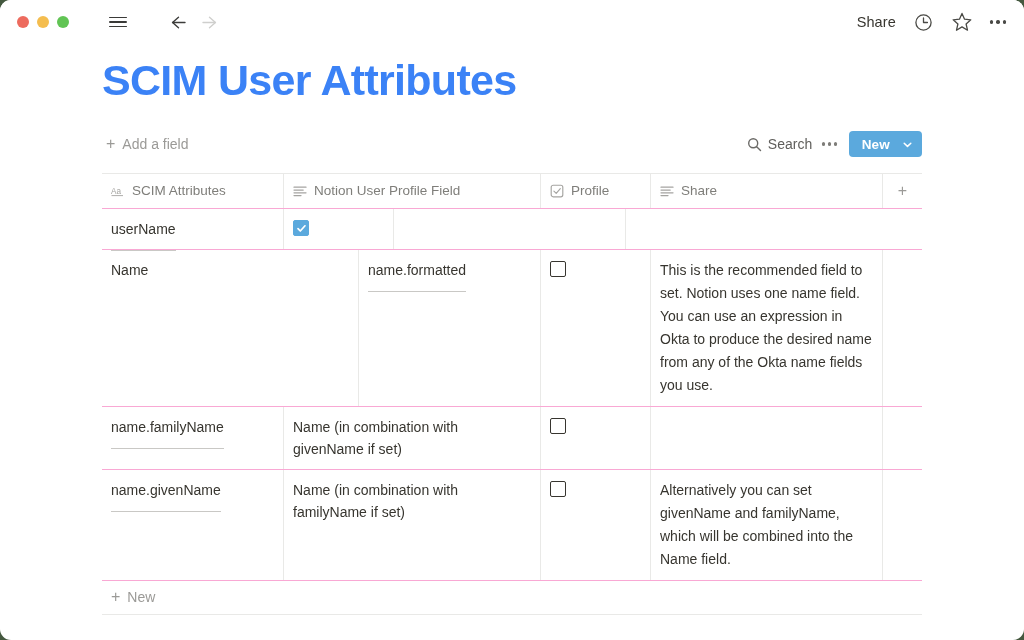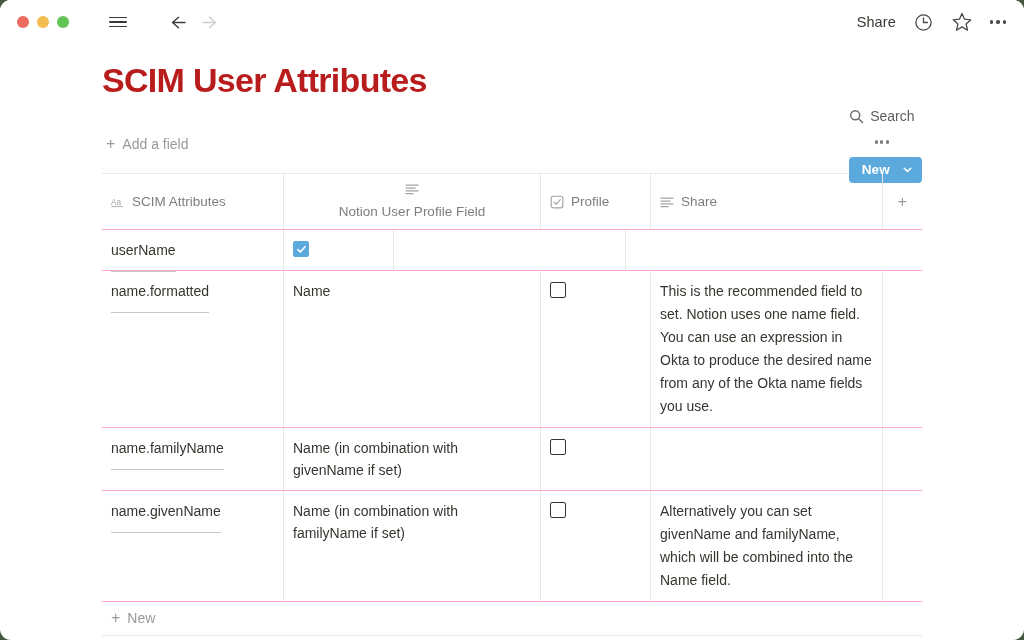--- a/index.html
+++ b/index.html
@@ -102,23 +102,23 @@
     display: block;
   }
 
   
   .page {
     padding: 0 0 0 0;
   }
 
   .page-title {
     margin: 12px 0 0 102px;
-    font-size: 34px;
+    font-size: 43px;
     font-weight: bold;
-    color: #b91c1c;
+    color: #3b82f6;
     letter-spacing: -0.7px;
     line-height: 48px;
   }
 
   
   .view-toolbar {
     margin: 24px 102px 0 102px;
     height: 32px;
     display: flex;
     align-items: center;
@@ -138,22 +138,20 @@
     font-size: 16px;
     line-height: 1;
     color: #9b9a97;
     font-weight: 400;
   }
 
   .toolbar-right {
     margin-left: auto;
     display: flex;
     align-items: center;
-    gap: 7px;
-    flex-direction: column;
   }
   .search-btn {
     display: flex;
     align-items: center;
     gap: 6px;
     font-size: 14px;
     color: #5f5e5b;
     cursor: pointer;
     padding: 3px 5px;
     border-radius: 4px;
@@ -213,21 +211,21 @@
   }
 
   .tcell {
     border-right: 1px solid #e9e9e7;
     padding: 9px 9px 9px 9px;
     font-size: 14px;
     color: #37352f;
     line-height: 22px;
   }
   .tcell.c1 { width: 182px; padding-left: 9px; }
-  .tcell.c2 { width: 257px; flex-direction: column; }
+  .tcell.c2 { width: 257px; }
   .tcell.c3 { width: 110px; }
   .tcell.c4 { width: 232px; }
   .tcell.c5 { width: 39px; border-right: none; }
 
   
   .theader .tcell {
     padding-top: 8px;
     padding-bottom: 8px;
     color: #7f7e7a;
     font-size: 13.5px;
@@ -451,24 +449,24 @@
             </svg>
           </span>
         </div>
         <div class="tcell c4">
           <span class="notes-text"></span>
         </div>
         <div class="tcell c5"></div>
       </div>
 
       <div class="trow">
+        <div class="tcell c2">Name</div>
         <div class="tcell c1">
           <span class="attr-link">name.formatted</span>
         </div>
-        <div class="tcell c2">Name</div>
         <div class="tcell c3">
           <span class="cb"></span>
         </div>
         <div class="tcell c4">
           <span class="notes-text">This is the recommended field to set. Notion uses one name field. You can use an expression in Okta to produce the desired name from any of the Okta name fields you use.</span>
         </div>
         <div class="tcell c5"></div>
       </div>
 
       <div class="trow">

